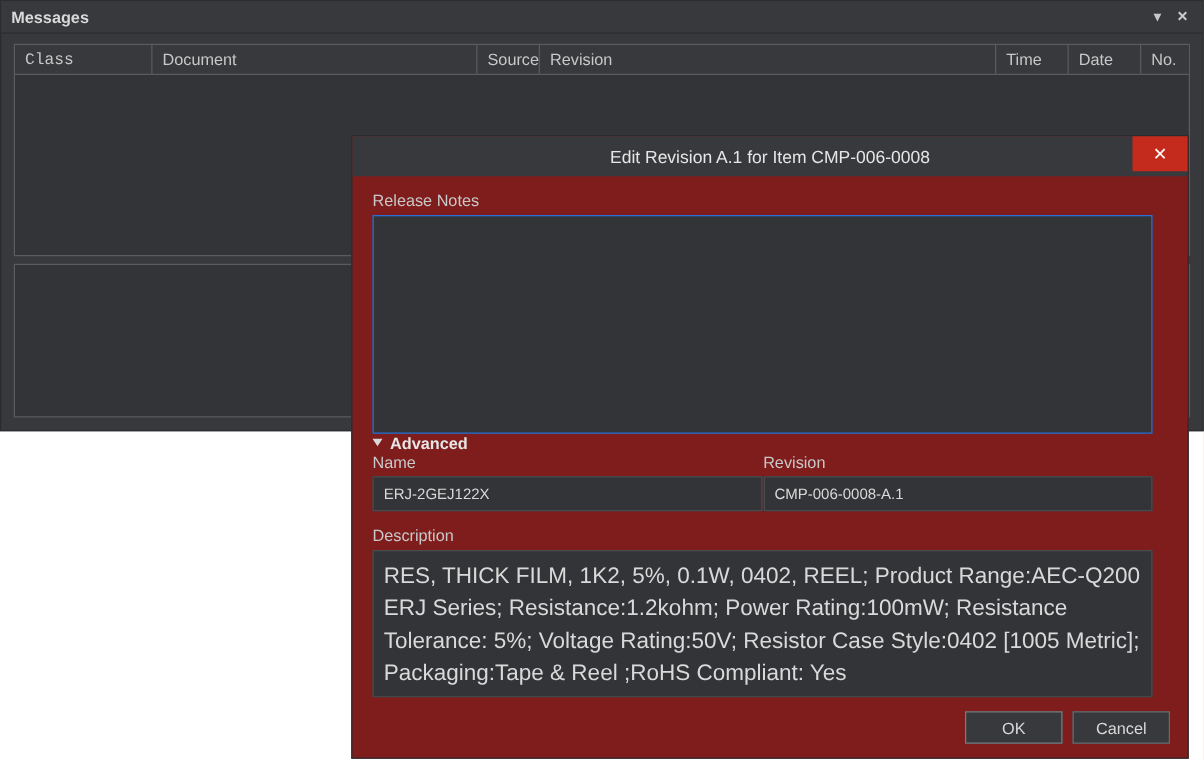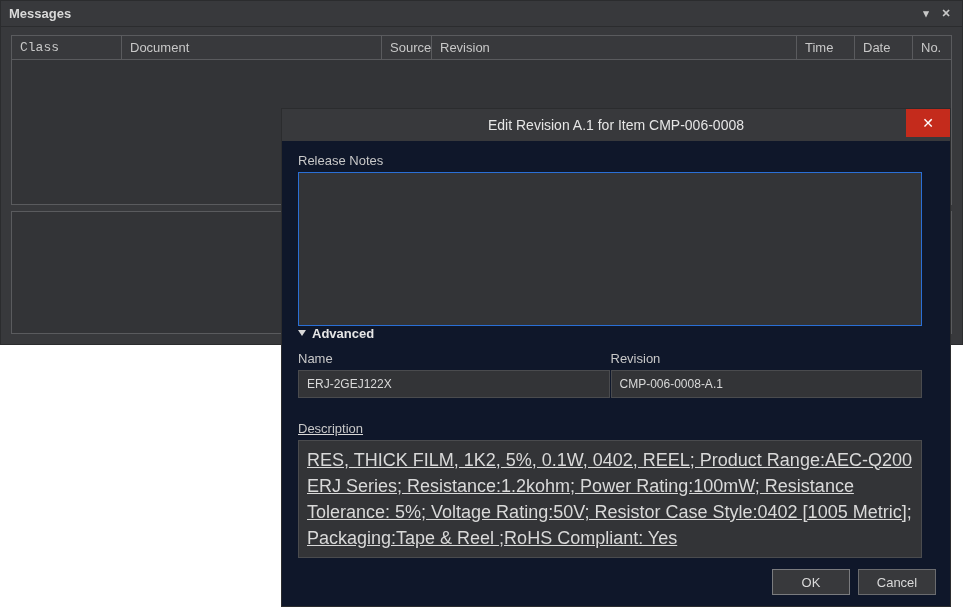--- a/index.html
+++ b/index.html
@@ -71,21 +71,21 @@
     flex: 1;
     border: 1px solid #5a5b5e;
     background: #333437;
   }
 
   
   .dialog {
     position: absolute;
     left: 281px; top: 108px;
     width: 670px; height: 499px;
-    background: #0f172a;
+    background: #7f1d1d;
     border: 1px solid #2b2c2e;
     display: flex; flex-direction: column;
     color: #d9d9d9;
     font-size: 13px;
   }
   .dialog-title {
     height: 32px;
     display: flex;
     align-items: center;
     justify-content: center;
@@ -137,21 +137,20 @@
   .section-toggle .tri {
     width: 0; height: 0;
     border-left: 4px solid transparent;
     border-right: 4px solid transparent;
     border-top: 6px solid #d9d9d9;
     margin-right: 6px;
   }
   .row {
     display: flex;
     gap: 1px;
-    margin-top: 10px;
   }
   .field { flex: 1; display: flex; flex-direction: column; }
   .input {
     height: 28px;
     background: #333437;
     border: 1px solid #4a4b4e;
     color: #d9d9d9;
     padding: 0 8px;
     font-family: inherit;
     font-size: 12px;
@@ -234,21 +233,21 @@
       <div class="field">
         <div class="label">Name</div>
         <input class="input" value="ERJ-2GEJ122X" style="">
       </div>
       <div class="field">
         <div class="label">Revision</div>
         <input class="input" value="CMP-006-0008-A.1" style="">
       </div>
     </div>
 
-    <div class="field" style="margin-top:23px;text-decoration:underline;">
+    <div class="field" style="margin-top:12px;">
       <div class="label">Description</div>
       <div class="desc-box">RES, THICK FILM, 1K2, 5%, 0.1W, 0402, REEL; Product Range:AEC-Q200 ERJ Series; Resistance:1.2kohm; Power Rating:100mW; Resistance Tolerance: 5%; Voltage Rating:50V; Resistor Case Style:0402 [1005 Metric]; Packaging:Tape &amp; Reel ;RoHS Compliant: Yes</div>
     </div>
   </div>
 
   <div class="dialog-footer">
     <button class="btn primary">OK</button>
     <button class="btn">Cancel</button>
   </div>
 </div>

